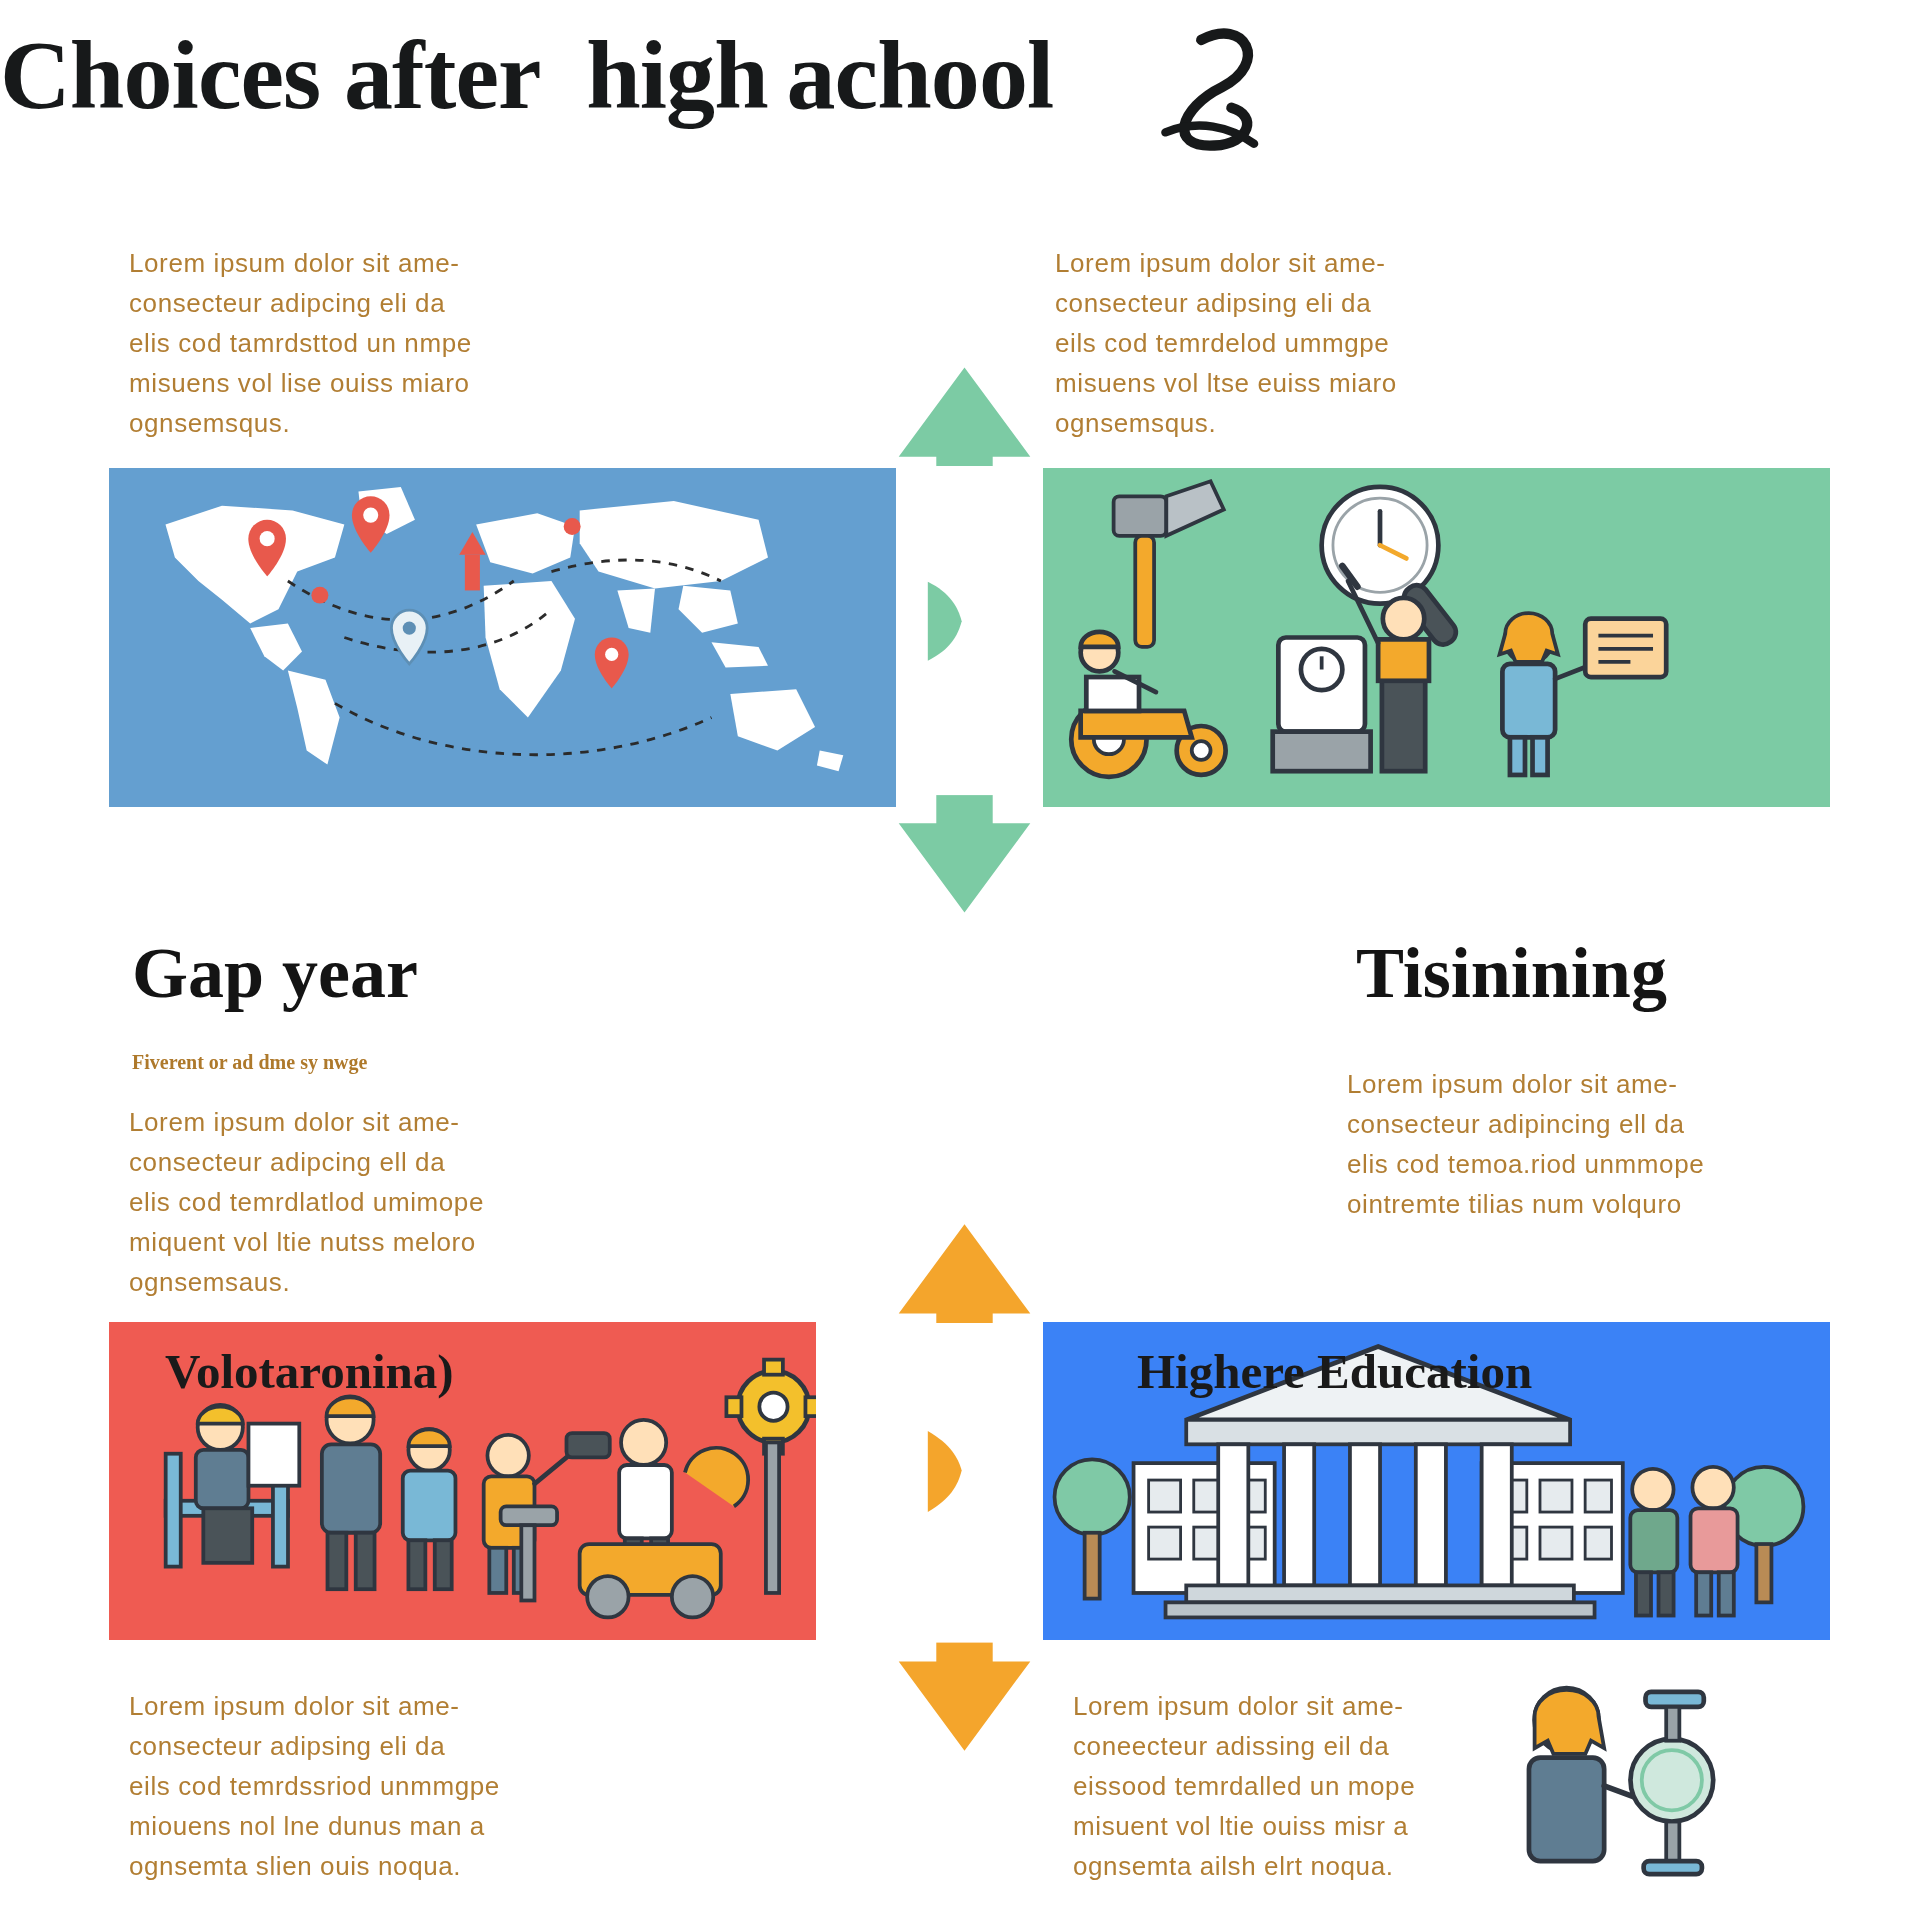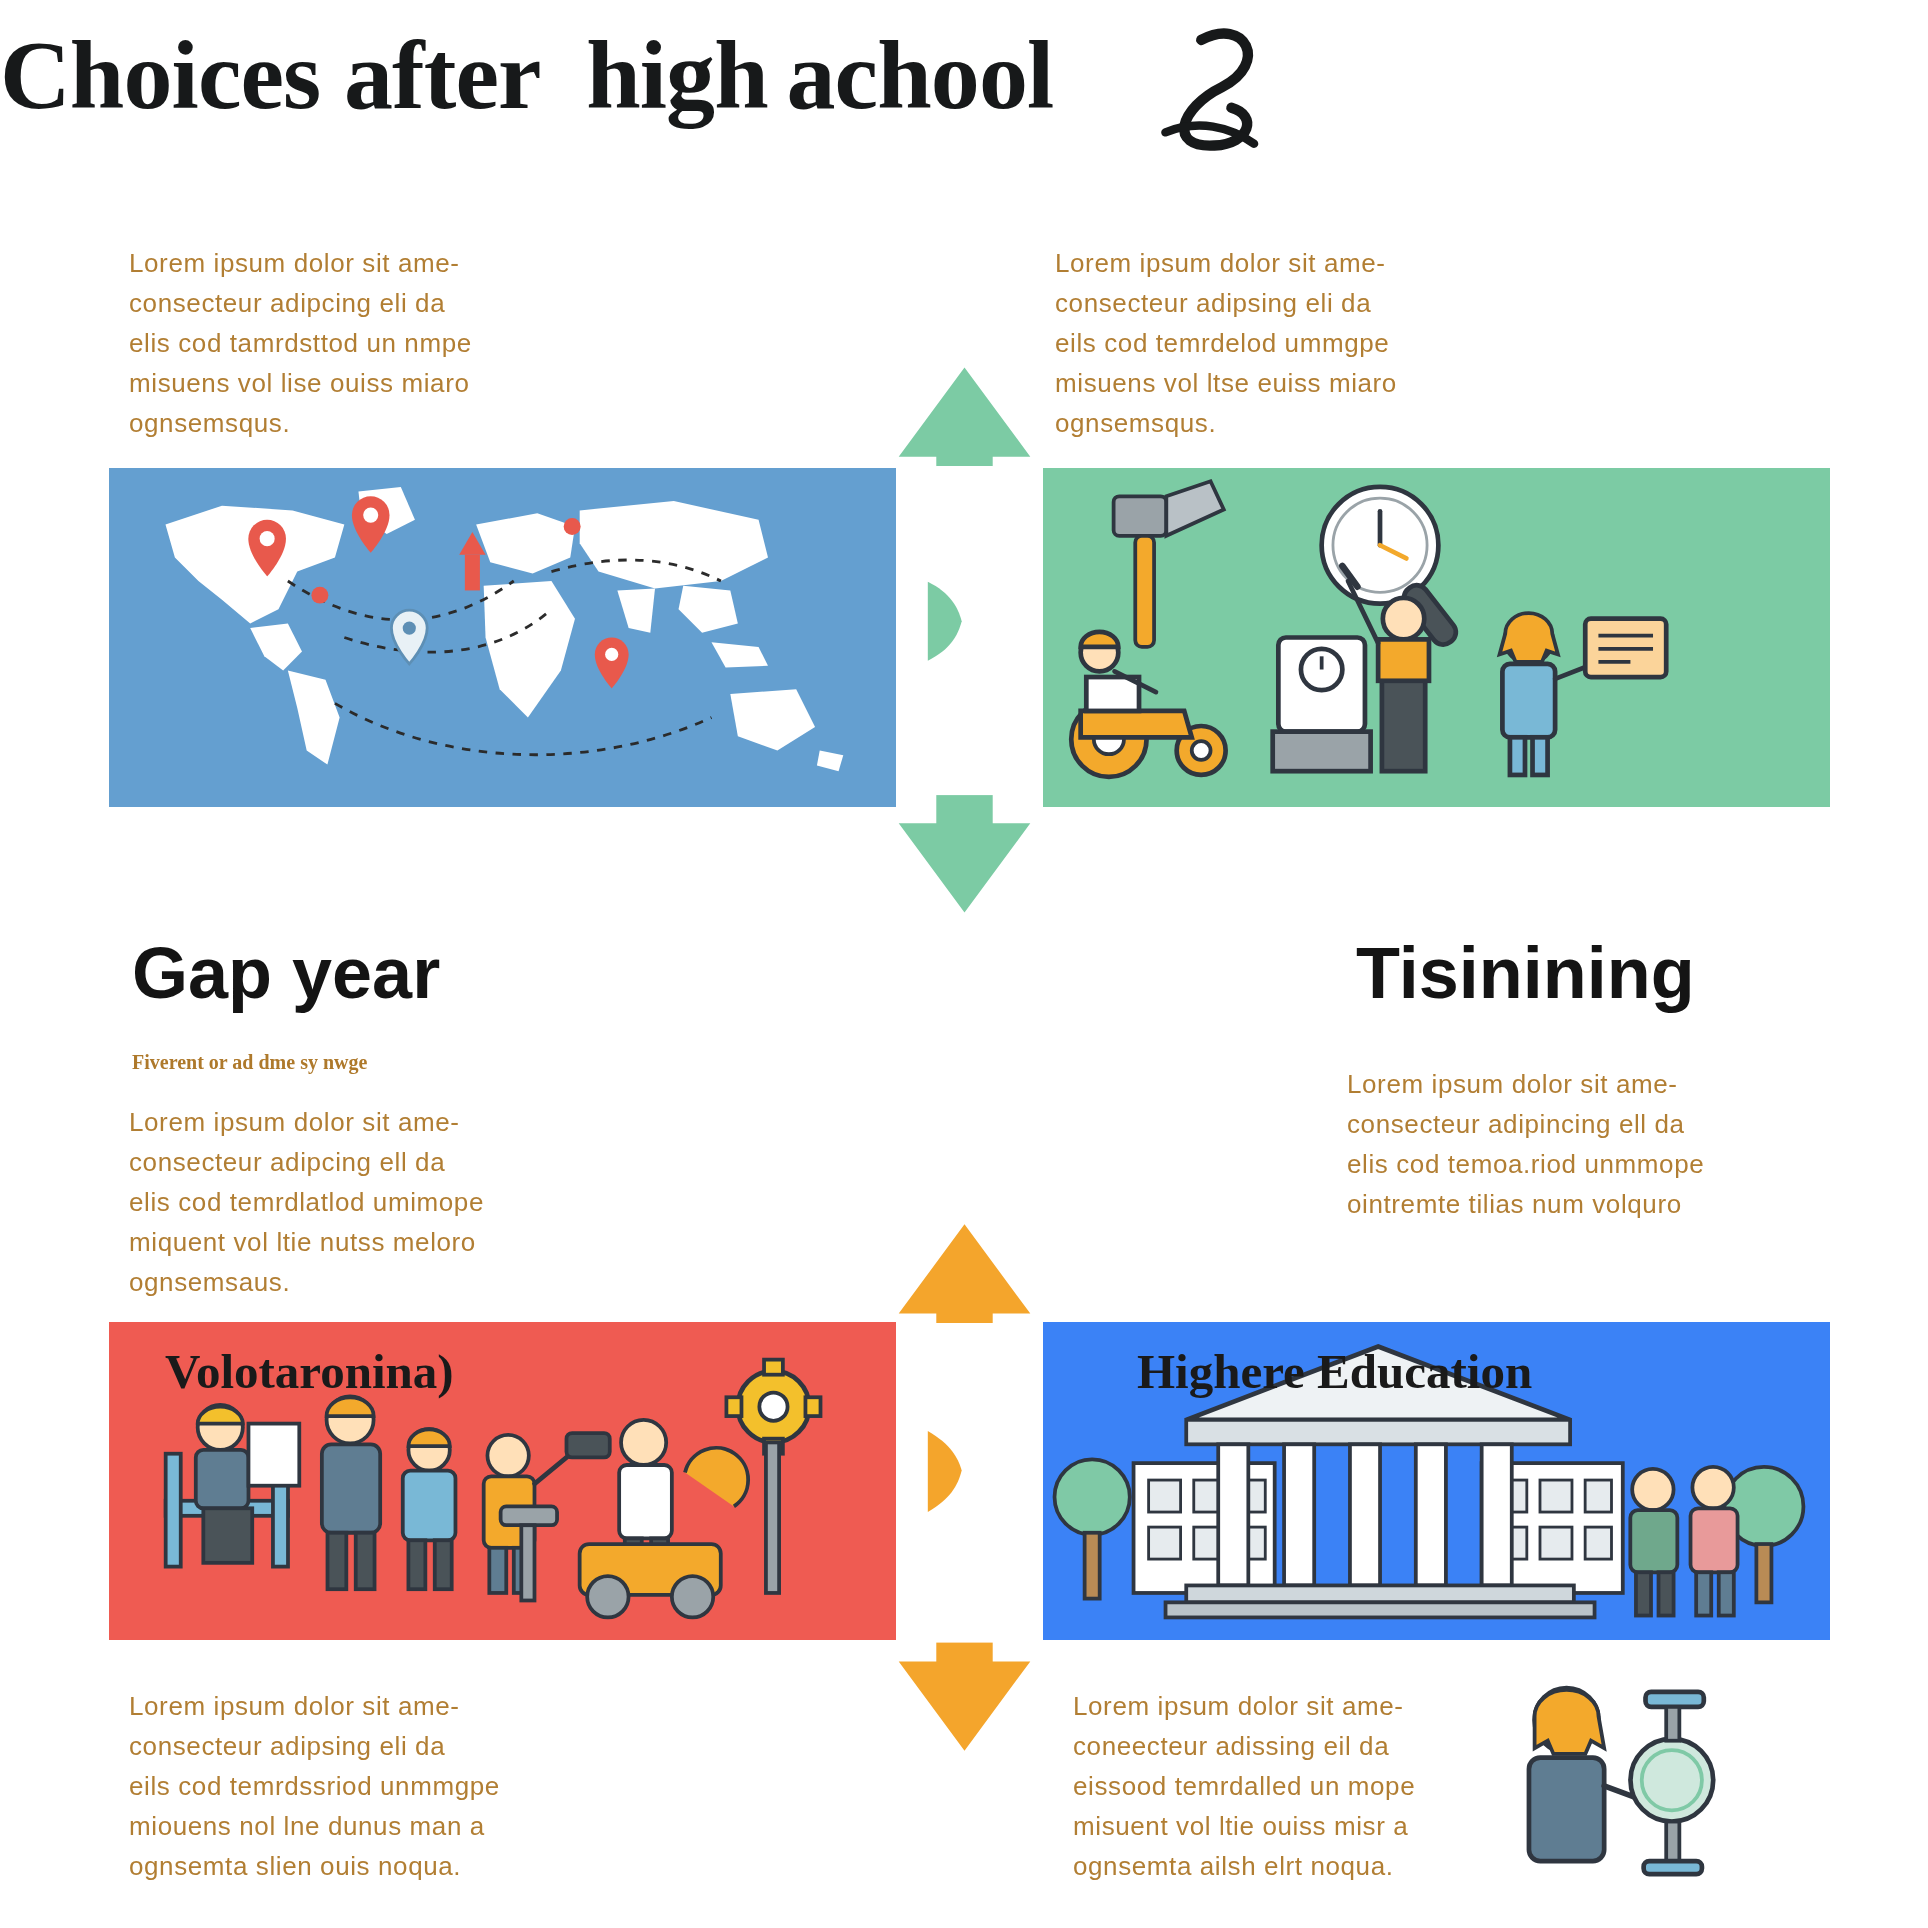--- a/index.html
+++ b/index.html
@@ -79,21 +79,21 @@
   #panel-training {
     left: 1043px;
     top: 468px;
     width: 787px;
     height: 339px;
     background: #7ccba4;
   }
   #panel-volunteering {
     left: 109px;
     top: 1322px;
-    width: 787px;
+    width: 707px;
     height: 318px;
     background: #ef5b52;
   }
   #panel-higher-education {
     left: 1043px;
     top: 1322px;
     width: 787px;
     height: 318px;
     background: #3b82f6;
   }
@@ -123,21 +123,21 @@
   #connector-bottom {
     left: 847px;
     top: 1224px;
     width: 235px;
     height: 527px;
   }
 
   
   .section-heading {
     position: absolute;
-    font-family: Liberation Sans, sans-serif;
+    font-family: Liberation Serif, serif;
     font-weight: bold;
     font-size: 72px;
     color: #141414;
     white-space: nowrap;
   }
   #heading-gap-year { left: 132px; top: 932px; }
   #heading-training { left: 1356px; top: 932px; text-align: right; }
 
   .section-subheading {
     position: absolute;

